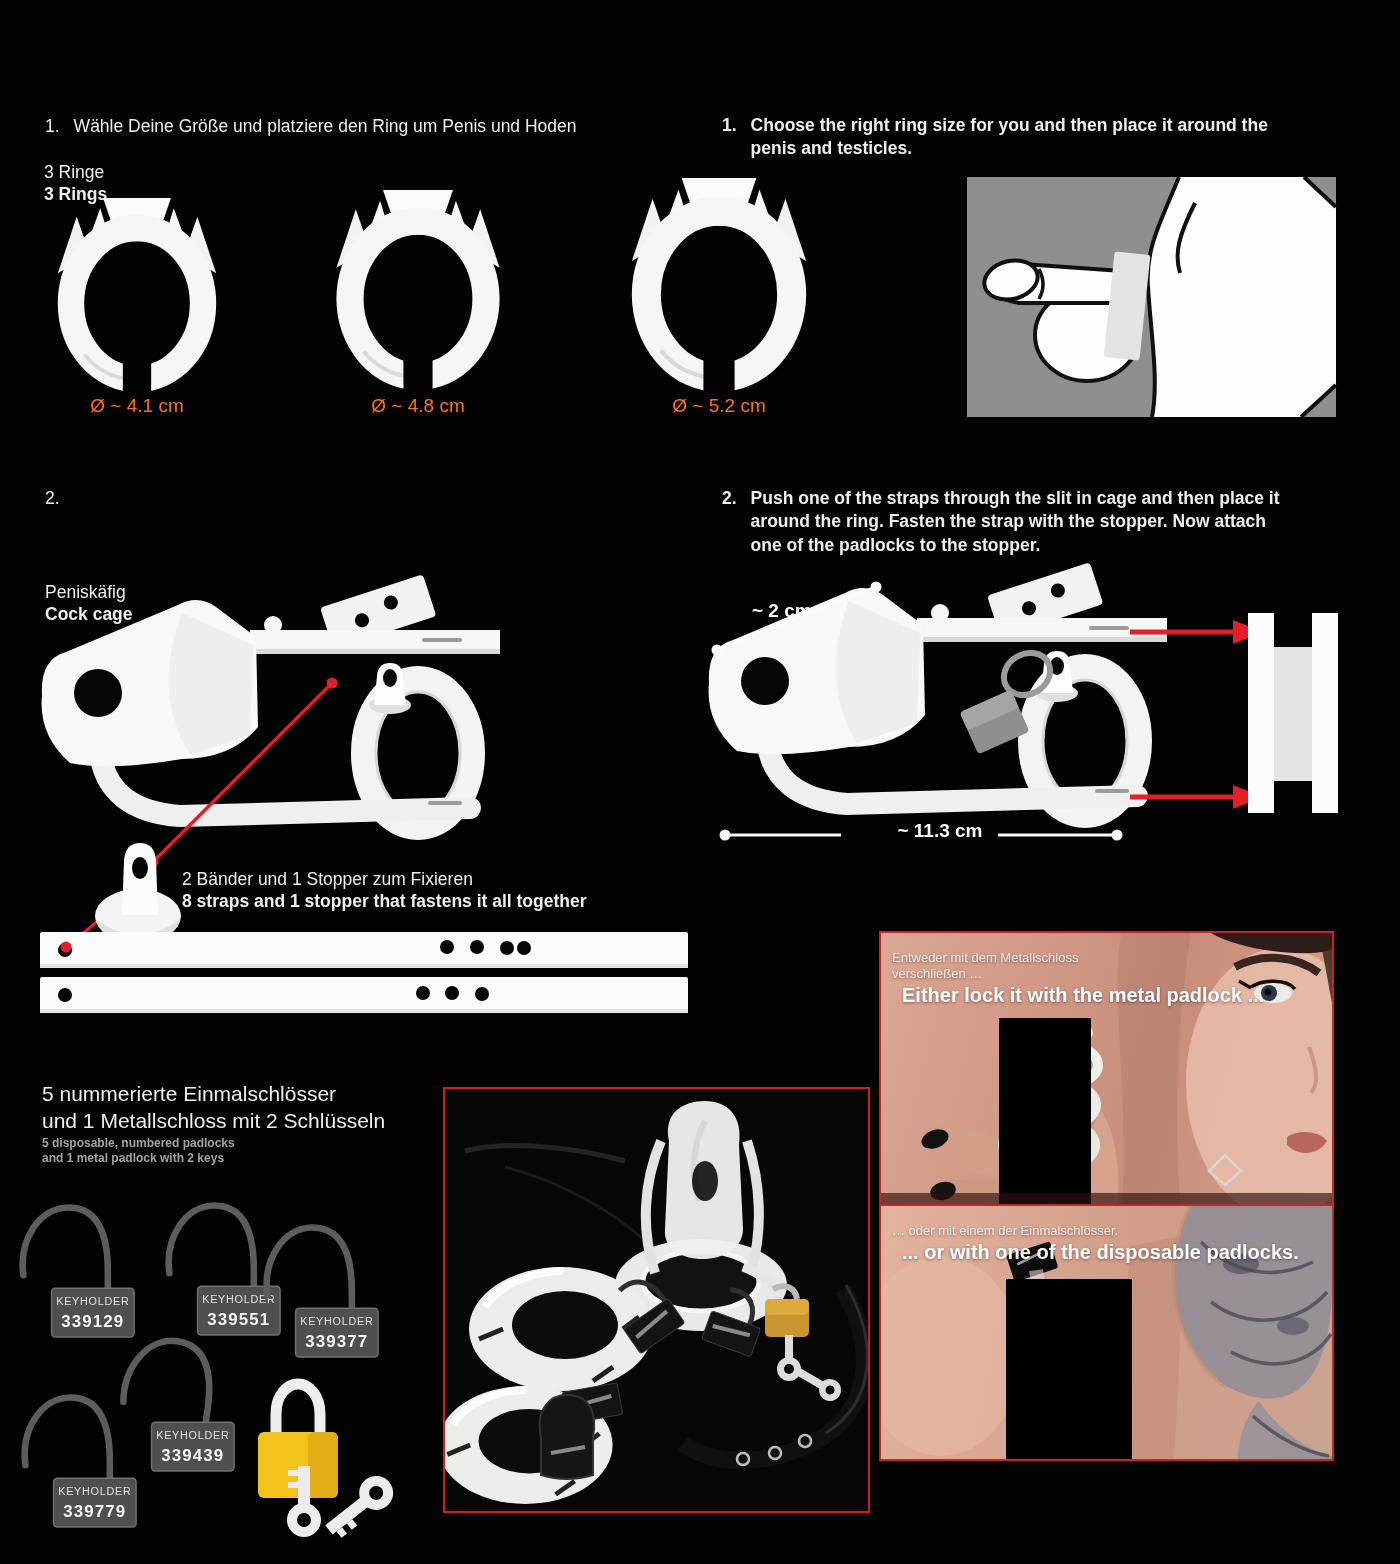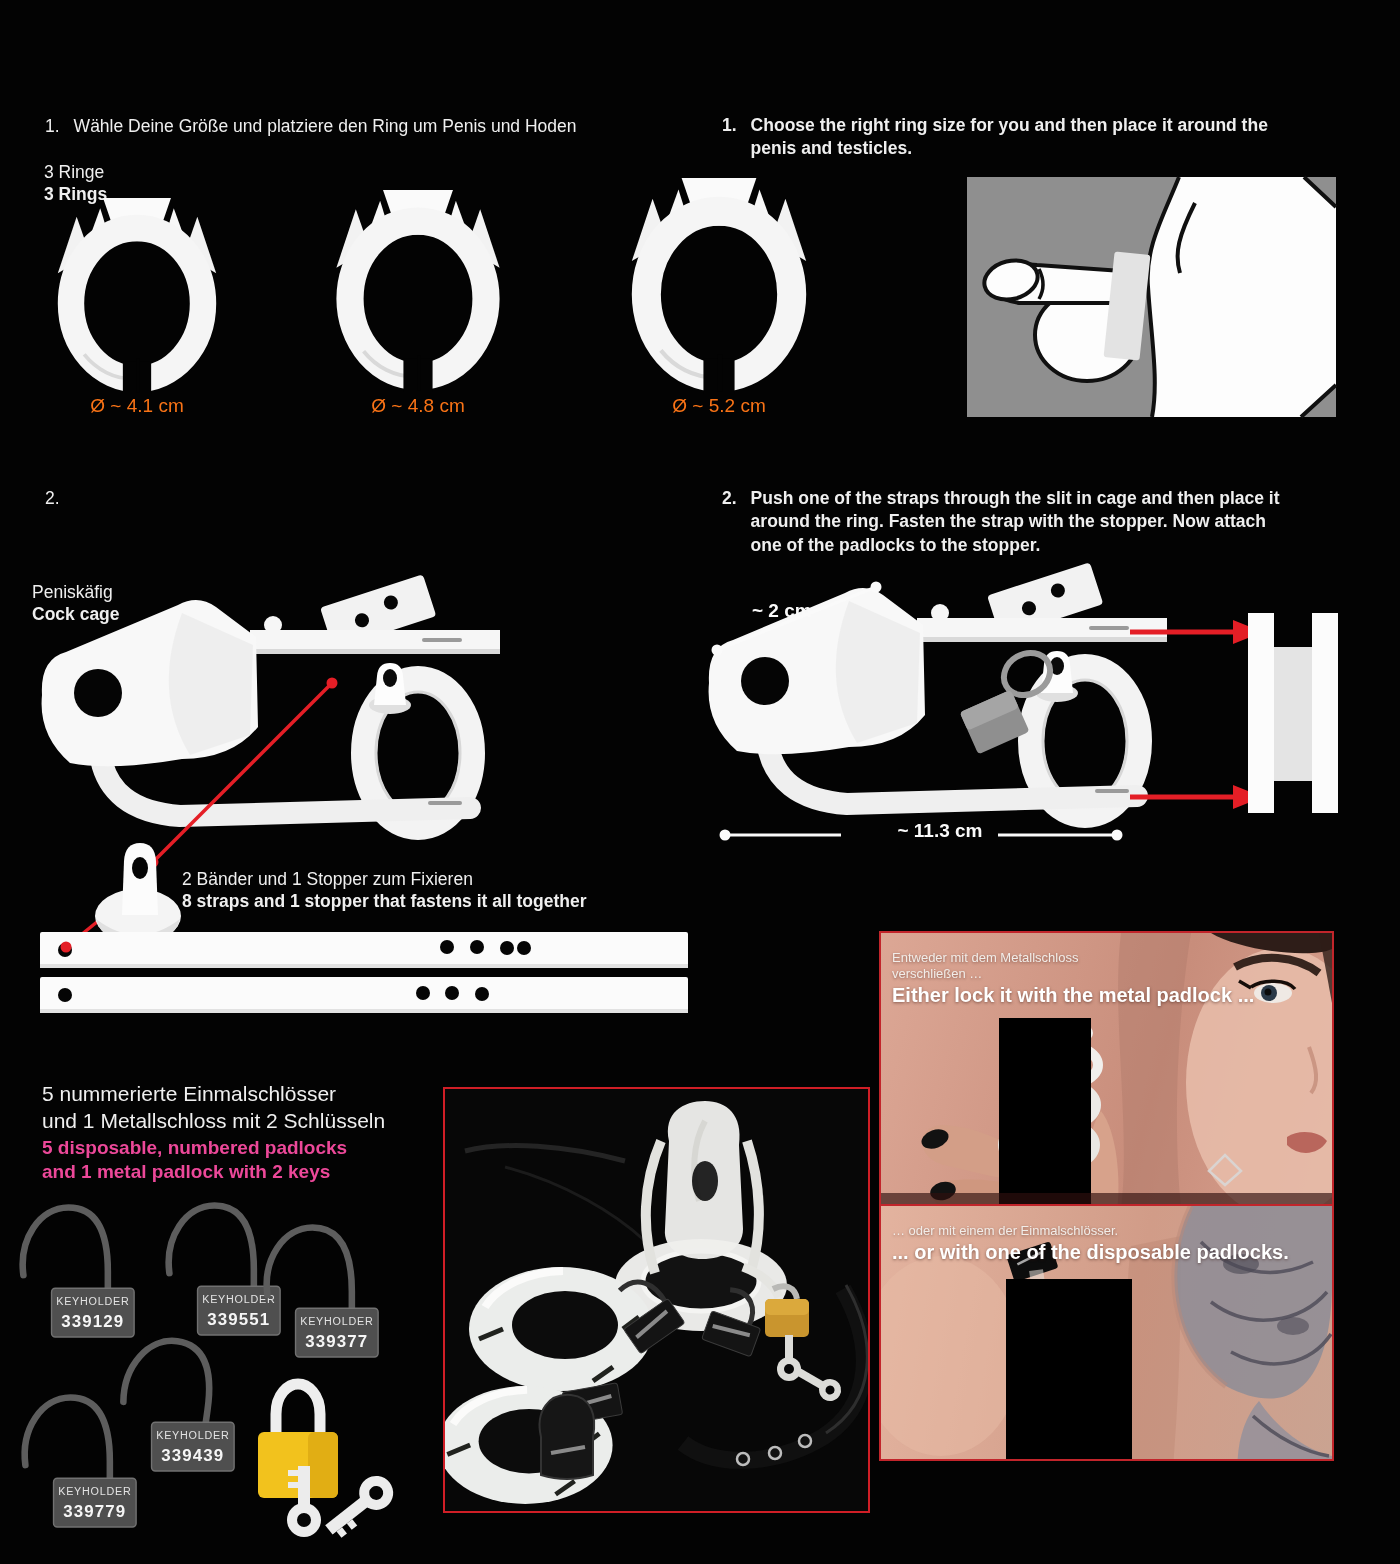--- a/index.html
+++ b/index.html
@@ -9,27 +9,27 @@
   .abs { position:absolute; }
   svg { display:block; overflow:visible; }
   .step-text { display:flex; gap:14px; font-size:17.5px; line-height:1.34; color:#efefef; }
   .step-text .num { flex:0 0 auto; }
   .ml { white-space:pre-line; }
   .bold { font-weight:bold; }
   .dual-label { font-size:17.5px; line-height:1.28; color:#efefef; }
   .size-label { font-weight:normal; font-size:19px; text-align:center; color:#f97316; }
   .dim-label { font-weight:bold; font-size:19px; color:#fafafa; }
   .locks-de { font-size:21px; line-height:1.3; color:#efefef; }
-  .locks-en { font-size:19px; font-weight:bold; line-height:1.26; color:#ec4899; }
+  .locks-en { font-size:12px; font-weight:bold; line-height:1.26; color:#a3a3a3; }
   .seal-brand { font-size:11.5px; letter-spacing:.8px; fill:#e3e3e3; text-anchor:middle; }
   .seal-num  { font-size:18px; font-weight:bold; letter-spacing:1.2px; fill:#f6f6f6; text-anchor:middle; }
   .photo { border:2px solid #c2252b; overflow:hidden; }
   .photo-caption { position:absolute; left:11px; top:9px; z-index:3; }
   .cap-de { font-size:13px; line-height:1.24; color:#f2ede9; text-shadow:0 1px 3px rgba(50,18,12,.45);margin-top:8px; }
-  .cap-en { font-size:20px; font-weight:bold; line-height:1.3; color:#ffffff; text-shadow:0 1px 3px rgba(50,18,12,.5); }
+  .cap-en { font-size:20px; font-weight:bold; line-height:1.3; color:#ffffff; text-shadow:0 1px 3px rgba(50,18,12,.5);margin-left:10px; }
 </style>
 </head>
 <body>
 
 <div id="canvas">
 
   <svg width="0" height="0" class="abs" aria-hidden="true">
     <defs>
       <g id="ringShape">
         <polygon points="16,82 36,22 50,62" fill="#f2f2f2"></polygon>
@@ -117,21 +117,21 @@
   <div class="abs step-text" style="left:45px; top:487px; width:650px;">
     <span class="num">2.</span>
   </div>
   <div class="abs step-text bold" style="left:722px; top:487px; width:650px;">
     <span class="num">2.</span>
     <span class="body ml">Push one of the straps through the slit in cage and then place it
 around the ring. Fasten the strap with the stopper. Now attach
 one of the padlocks to the stopper.</span>
   </div>
 
-  <div class="abs dual-label" style="left:32px; top:581px;">
+  <div class="abs dual-label" style="left:45px; top:581px;">
     <div>Peniskäfig</div>
     <div class="bold">Cock cage</div>
   </div>
 
   <svg class="abs" style="left:30px; top:575px;" width="670" height="445" viewBox="0 0 670 445">
     <use href="#cageShape"></use>
     <g stroke="#e41e26" stroke-width="3.5">
       <line x1="302" y1="108" x2="123" y2="287"></line>
       <line x1="88" y1="330" x2="36" y2="372"></line>
     </g>

